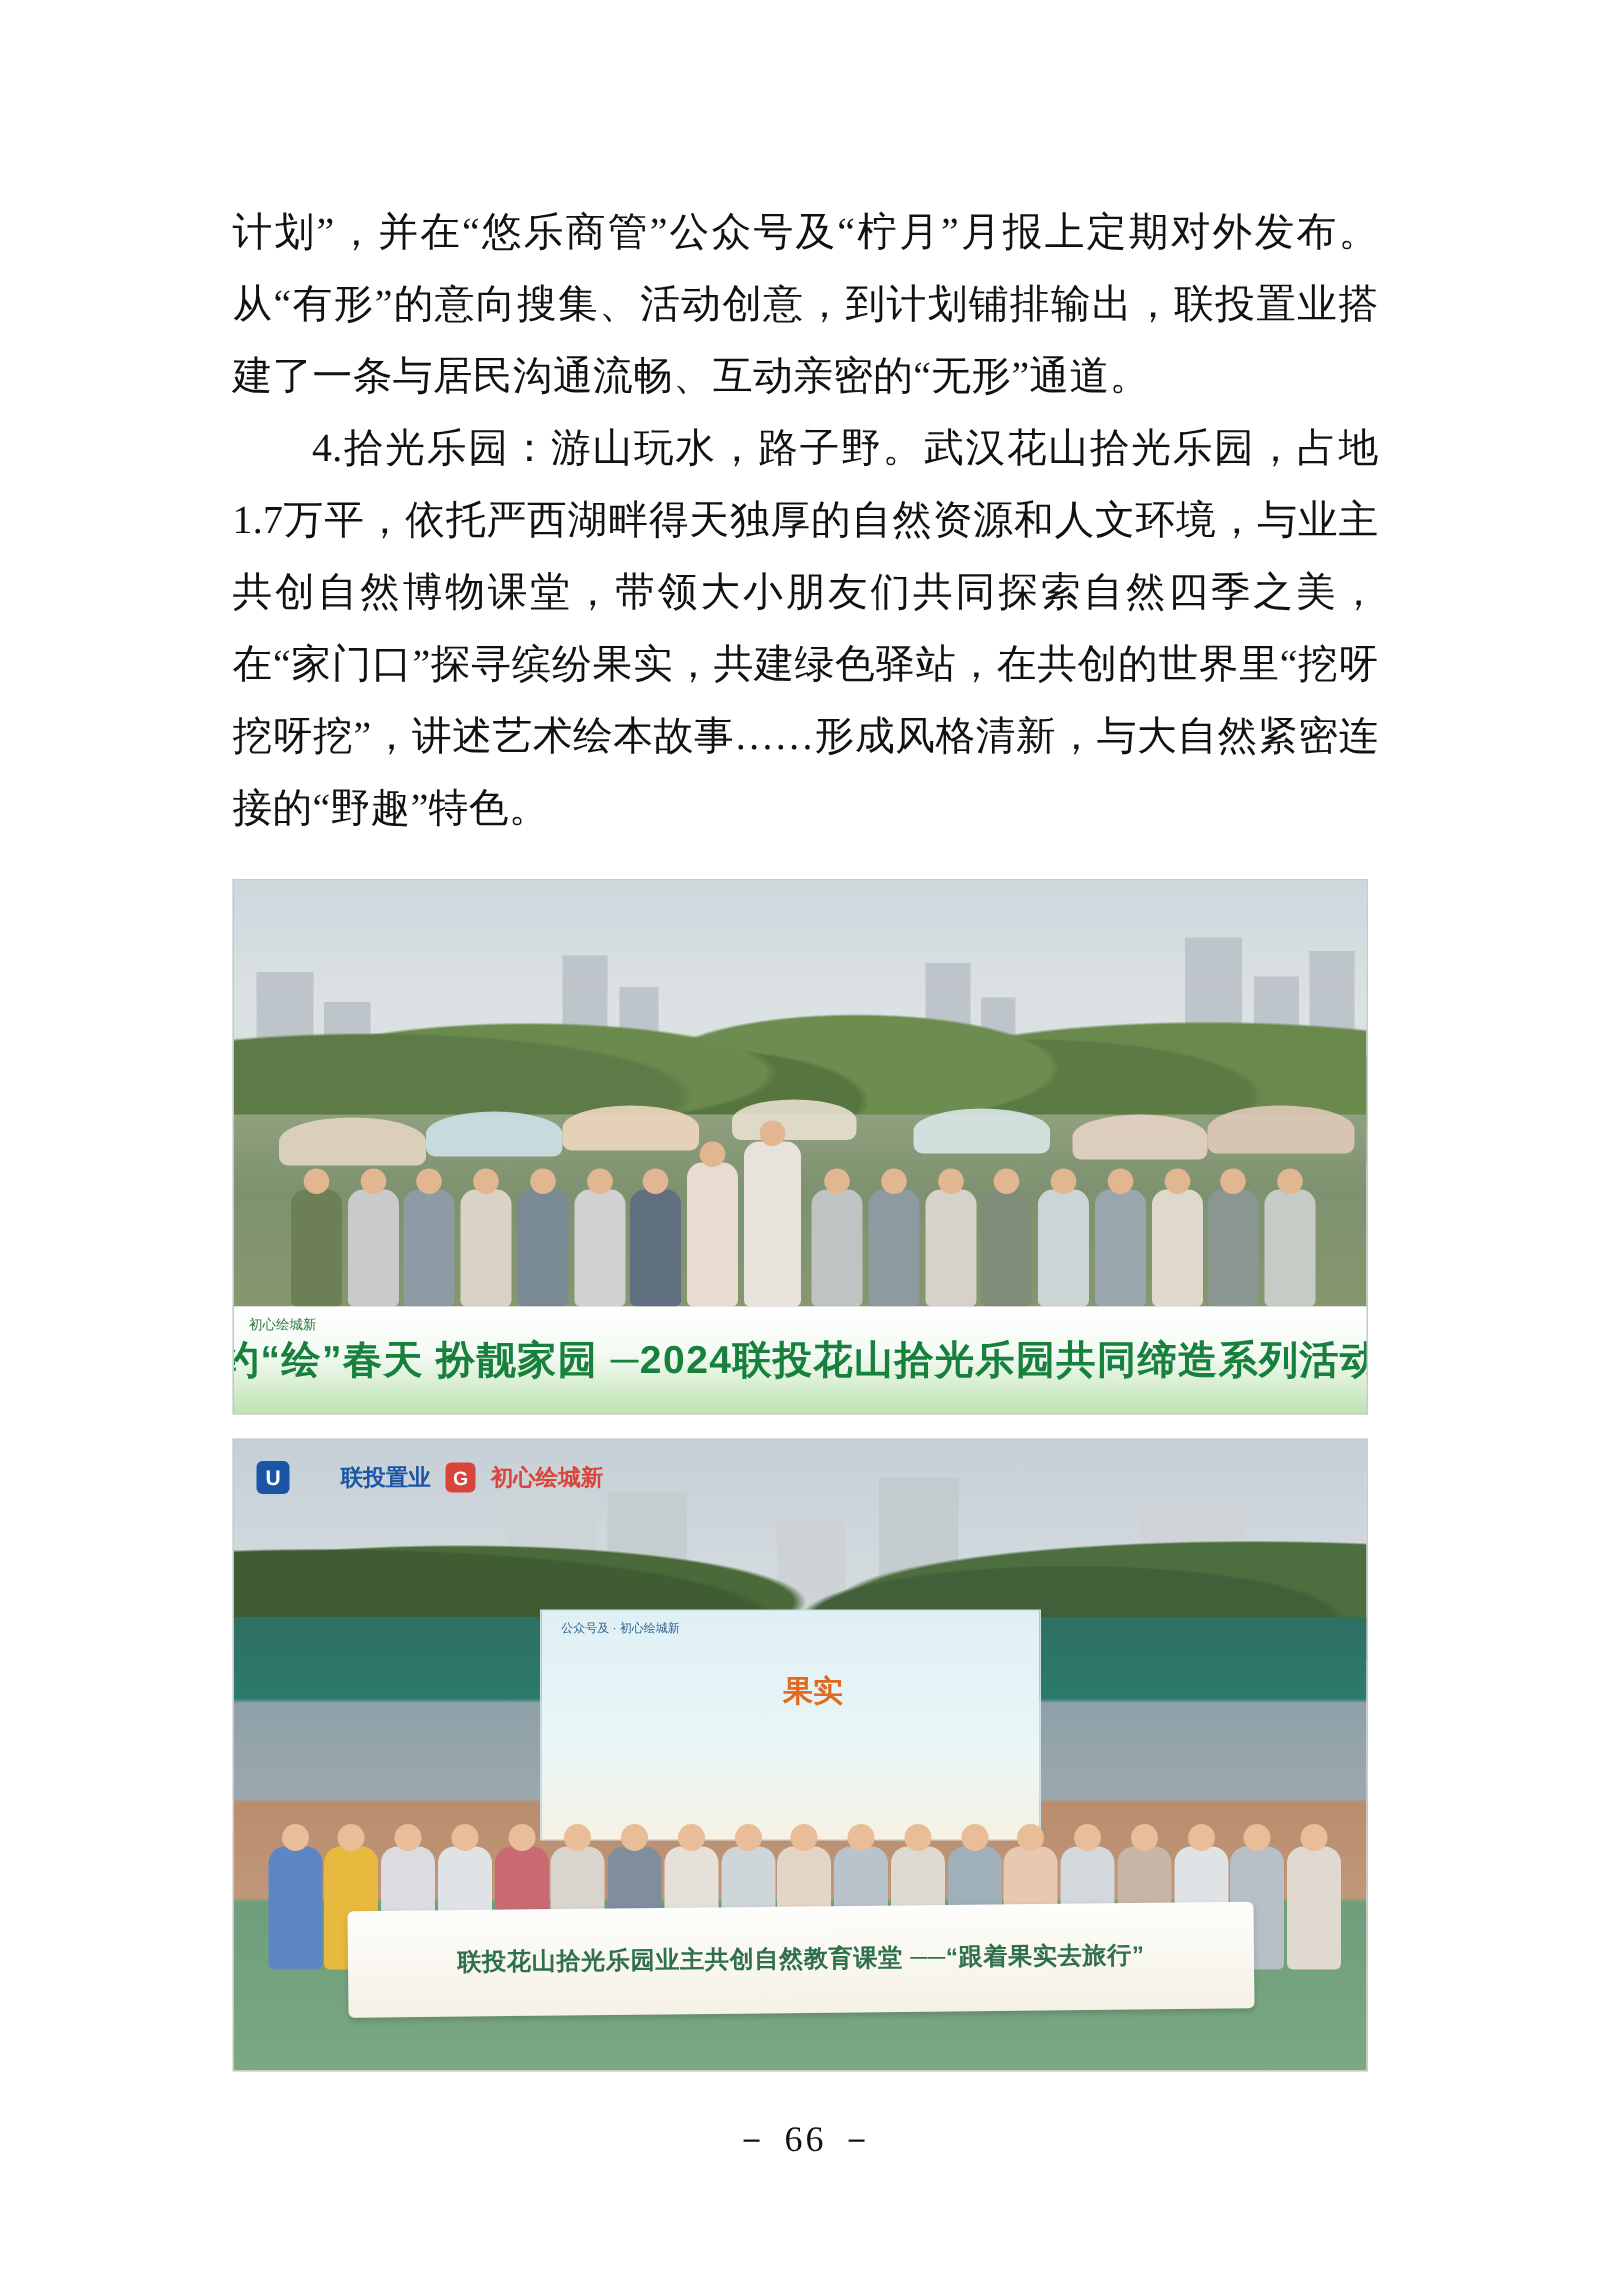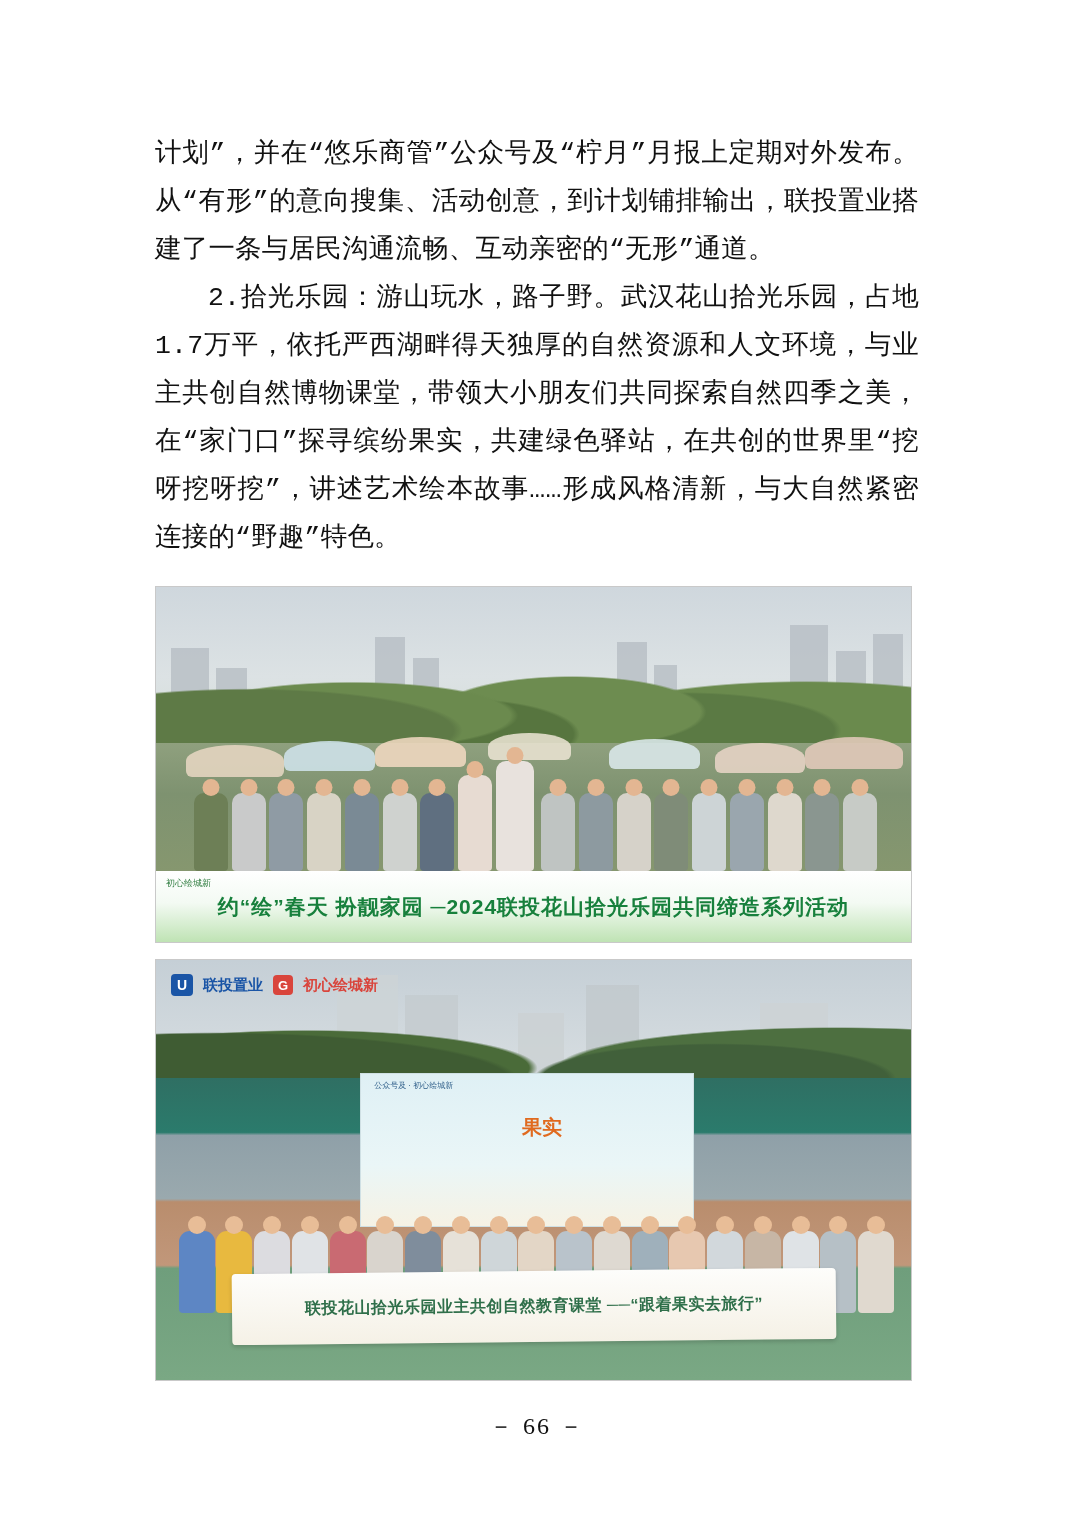--- a/index.html
+++ b/index.html
@@ -22,21 +22,20 @@
     box-sizing: border-box;
     padding: 130px 155px 60px 155px;
   }
   .body-text {
     font-size: 26.5px;
     line-height: 48px;
     text-align: justify;
     text-justify: inter-ideograph;
     letter-spacing: 0.2px;
     color: #111;
-    font-family: Liberation Mono, monospace;
   }
   .para {
     margin: 0 0 0 0;
   }
   .para.indent {
     text-indent: 53px;
   }
   .figure {
     margin: 18px 0 0 0;
     width: 755px;
@@ -88,21 +87,21 @@
     position:absolute; border-radius:50% 50% 6px 6px;
     opacity:.88;
   }
   .banner1 {
     position:absolute; left:0; bottom:0; width:100%; height:20%;
     background: linear-gradient(to bottom,#ffffff 0%,#f3faf3 45%,#bfe3b4 100%);
     display:flex; align-items:center; justify-content:center;
   }
   .banner1 .bannertext {
     font-family:"Liberation Sans", sans-serif;
-    font-weight:bold; font-size:21px; color:#17803c; letter-spacing:1px;
+    font-weight:bold; font-size:26px; color:#17803c; letter-spacing:1px;
     white-space:nowrap;
   }
   .smalllogo {
     position:absolute; left:10px; top:6px; font-size:9px; color:#2b7a3c;
     font-family:"Liberation Sans", sans-serif;
   }
 
   
   .f2sky{
     position:absolute;left:0;top:0;width:100%;height:30%;
@@ -159,21 +158,21 @@
   .topbar2{
     position:absolute;left:2%;top:2%;width:46%;height:8%;
     display:flex;align-items:center;gap:10px;
   }
   .logo-u{
     width:22px;height:22px;border-radius:4px;background:#1a55a6;color:#fff;
     font-family:"Liberation Sans",sans-serif;font-size:14px;font-weight:bold;
     display:flex;align-items:center;justify-content:center;
   }
   .logo-txt{
-    font-family:"Liberation Sans",sans-serif;font-weight:bold;font-size:15px;color:#1a55a6;
+    font-family:"Liberation Sans",sans-serif;font-weight:bold;font-size:15px;color:#1a55a6;margin-left:24px;
   }
   .logo-g{
     width:20px;height:20px;border-radius:4px;background:#d9453c;color:#fff;
     font-family:"Liberation Sans",sans-serif;font-size:13px;font-weight:bold;
     display:flex;align-items:center;justify-content:center;
   }
   .logo-txt2{
     font-family:"Liberation Sans",sans-serif;font-weight:bold;font-size:15px;color:#d9453c;
   }
 
@@ -188,21 +187,21 @@
     letter-spacing: 2px;
   }
 </style>
 </head>
 <body>
 
 <div class="page">
 
   <div class="body-text">
     <p class="para">计划”，并在“悠乐商管”公众号及“柠月”月报上定期对外发布。从“有形”的意向搜集、活动创意，到计划铺排输出，联投置业搭建了一条与居民沟通流畅、互动亲密的“无形”通道。</p>
-    <p class="para indent">2.拾光乐园：游山玩水，路子野。武汉花山拾光乐园，占地1.7万平，依托严西湖畔得天独厚的自然资源和人文环境，与业主共创自然博物课堂，带领大小朋友们共同探索自然四季之美，在“家门口”探寻缤纷果实，共建绿色驿站，在共创的世界里“挖呀挖呀挖”，讲述艺术绘本故事……形成风格清新，与大自然紧密连接的“野趣”特色。</p>
+    <p class="para indent">4.拾光乐园：游山玩水，路子野。武汉花山拾光乐园，占地1.7万平，依托严西湖畔得天独厚的自然资源和人文环境，与业主共创自然博物课堂，带领大小朋友们共同探索自然四季之美，在“家门口”探寻缤纷果实，共建绿色驿站，在共创的世界里“挖呀挖呀挖”，讲述艺术绘本故事……形成风格清新，与大自然紧密连接的“野趣”特色。</p>
   </div>
 
   <div class="figure fig1">
     <div class="sky"></div>
 
     <div class="skyline">
       <div class="bld" style="left:2%;width:5%;height:62%;"></div>
       <div class="bld" style="left:8%;width:4%;height:48%;"></div>
       <div class="bld" style="left:29%;width:4%;height:70%;"></div>
       <div class="bld" style="left:34%;width:3.5%;height:55%;"></div>

